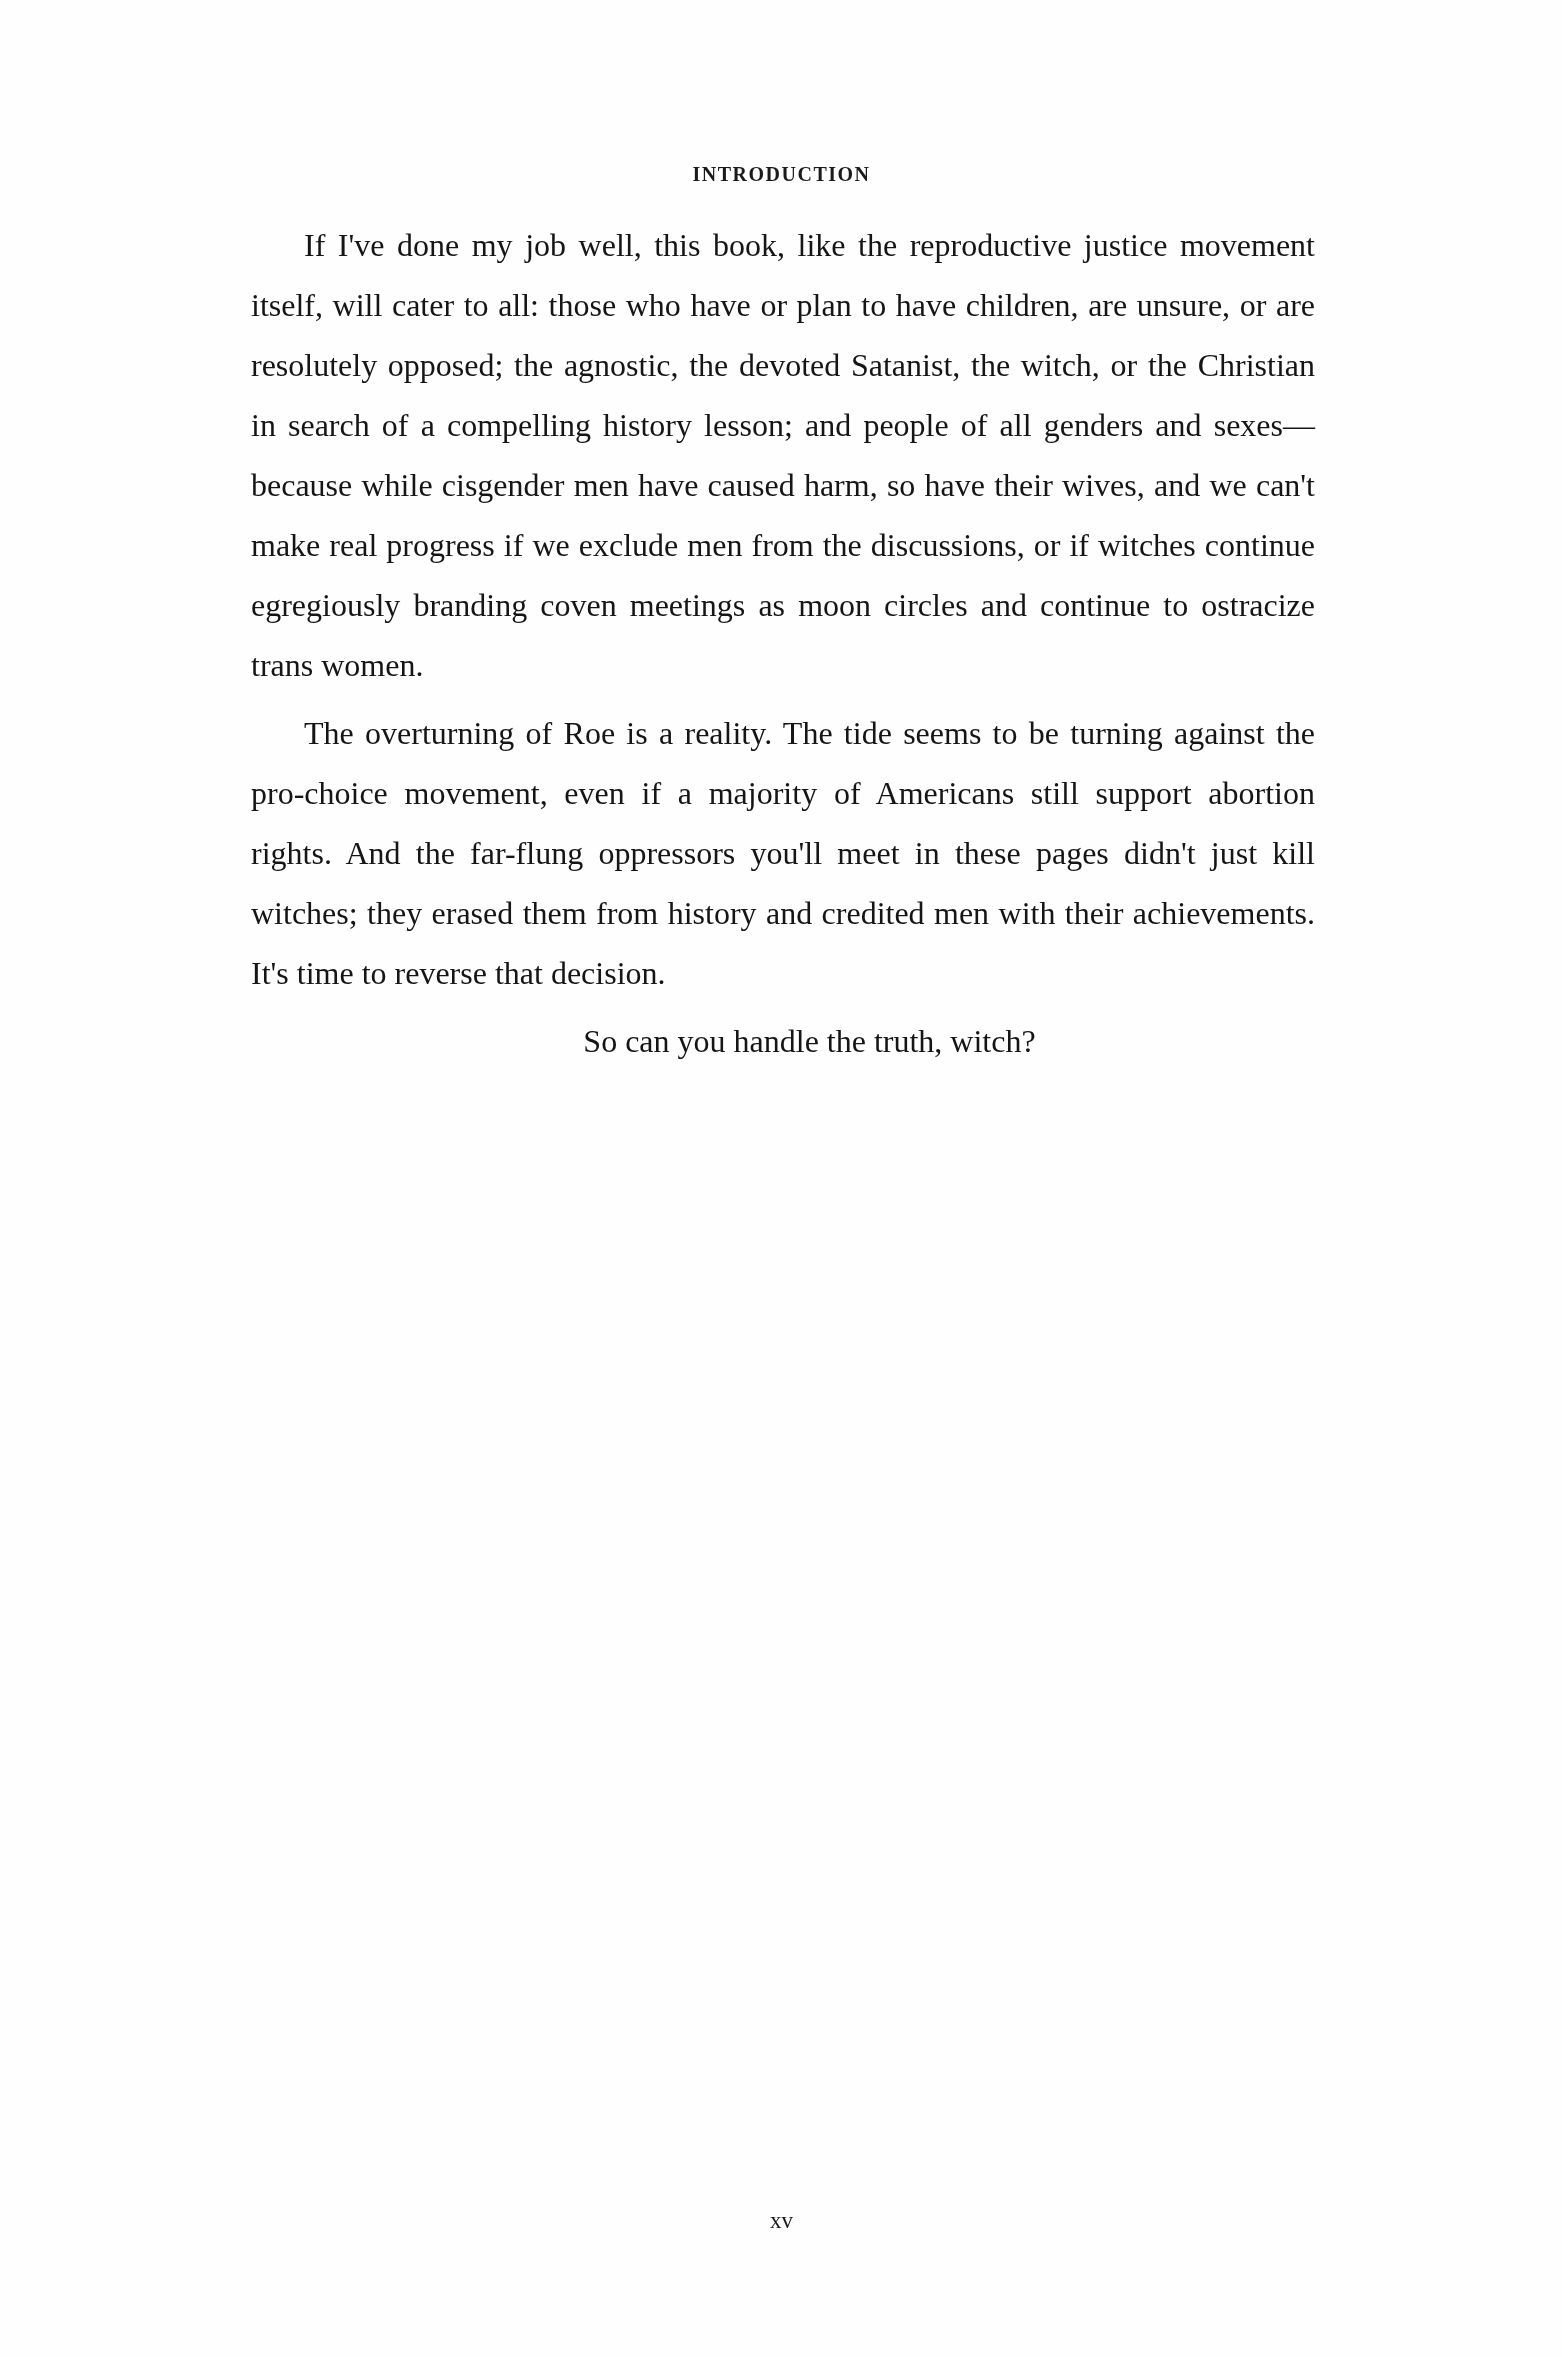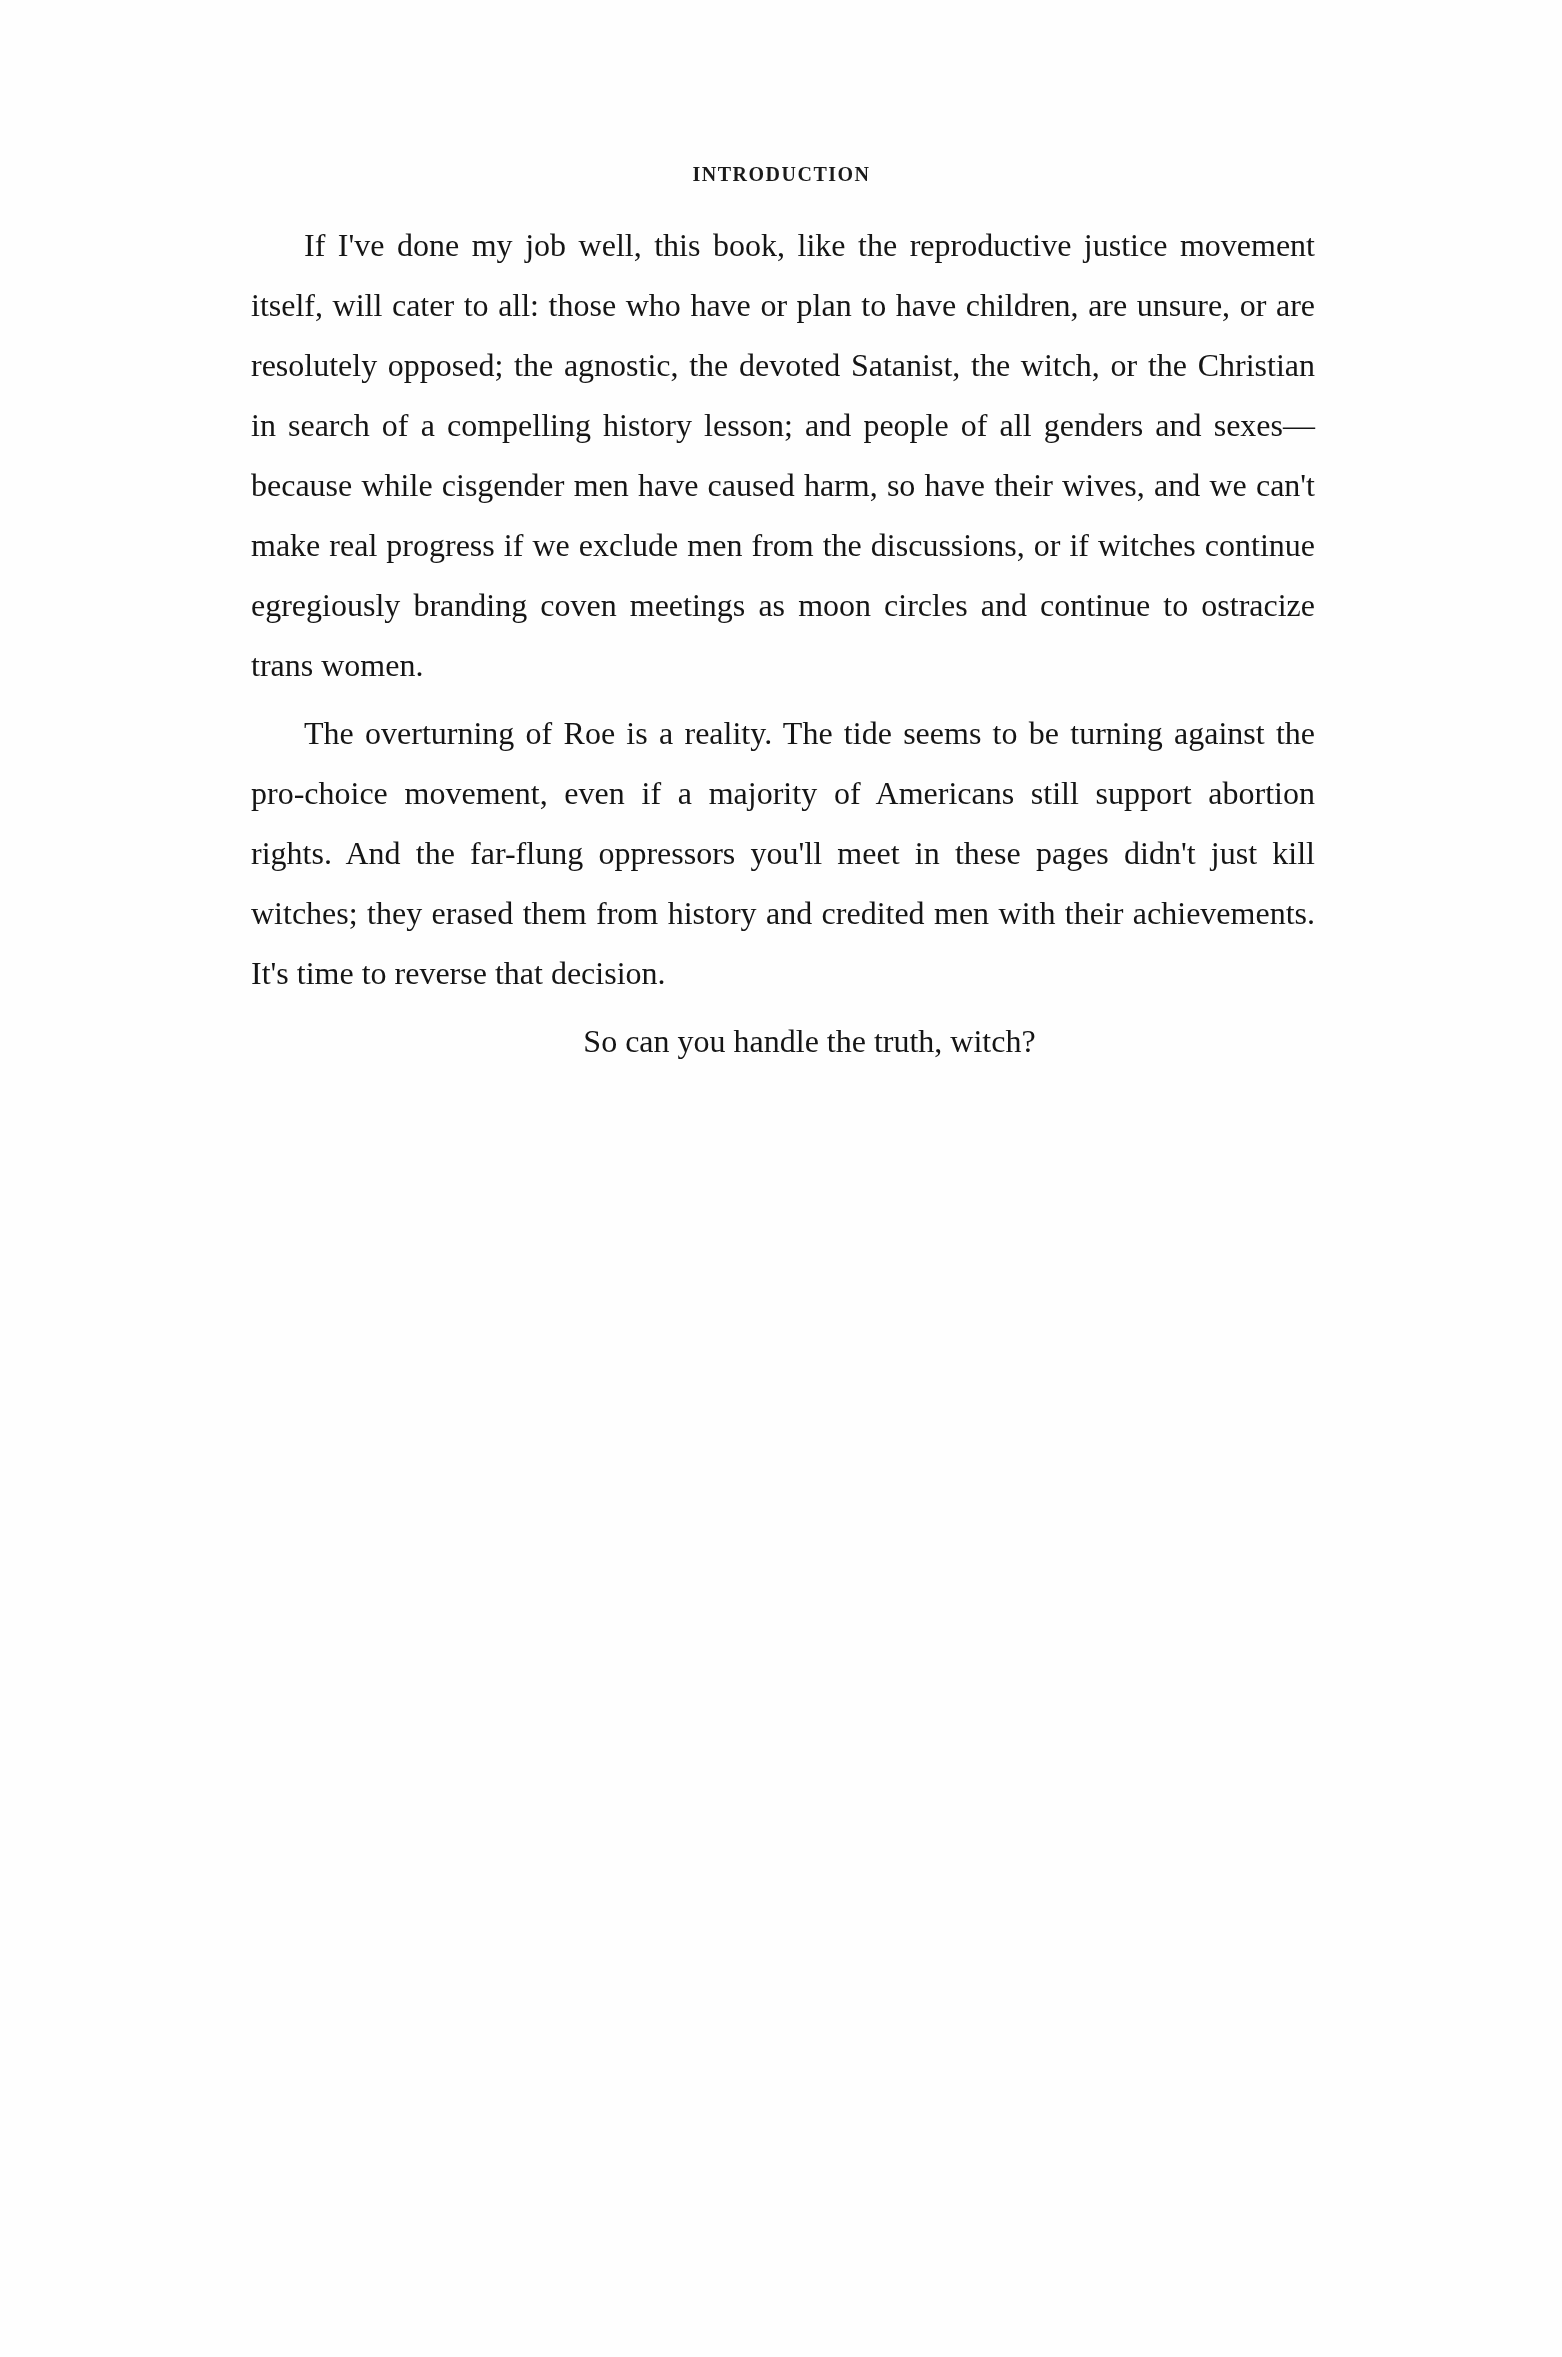--- a/index.html
+++ b/index.html
@@ -79,15 +79,16 @@
 <div class="page">
 
   <div class="running-head">INTRODUCTION</div>
 
   <div class="text-block">
     <p class="para indent" id="para-1"><span>If I've done my job well, this book, like the reproductive justice movement itself, will cater to all: those who have or plan to have children, are unsure, or are resolutely opposed; the agnostic, the devoted Satanist, the witch, or the Christian in search of a compelling history lesson; and people of all genders and sexes—because while cisgender men have caused harm, so have their wives, and we can't make real progress if we exclude men from the discussions, or if witches continue egregiously branding coven meetings as moon circles and continue to ostracize trans women.</span></p>
     <p class="para indent" id="para-2"><span>The overturning of </span><span class="it">Roe</span><span> is a reality. The tide seems to be turning against the pro-choice movement, even if a majority of Americans still support abortion rights. And the far-flung oppressors you'll meet in these pages didn't just kill witches; they erased them from history and credited men with their achievements. It's time to reverse </span><span class="it">that</span><span> decision.</span></p>
     <p class="para indent last" id="para-3"><span>So can you handle the truth, witch?</span></p>
   </div>
 
+  <div class="folio">xv</div>
 
 </div>
 
 
 </body></html>

